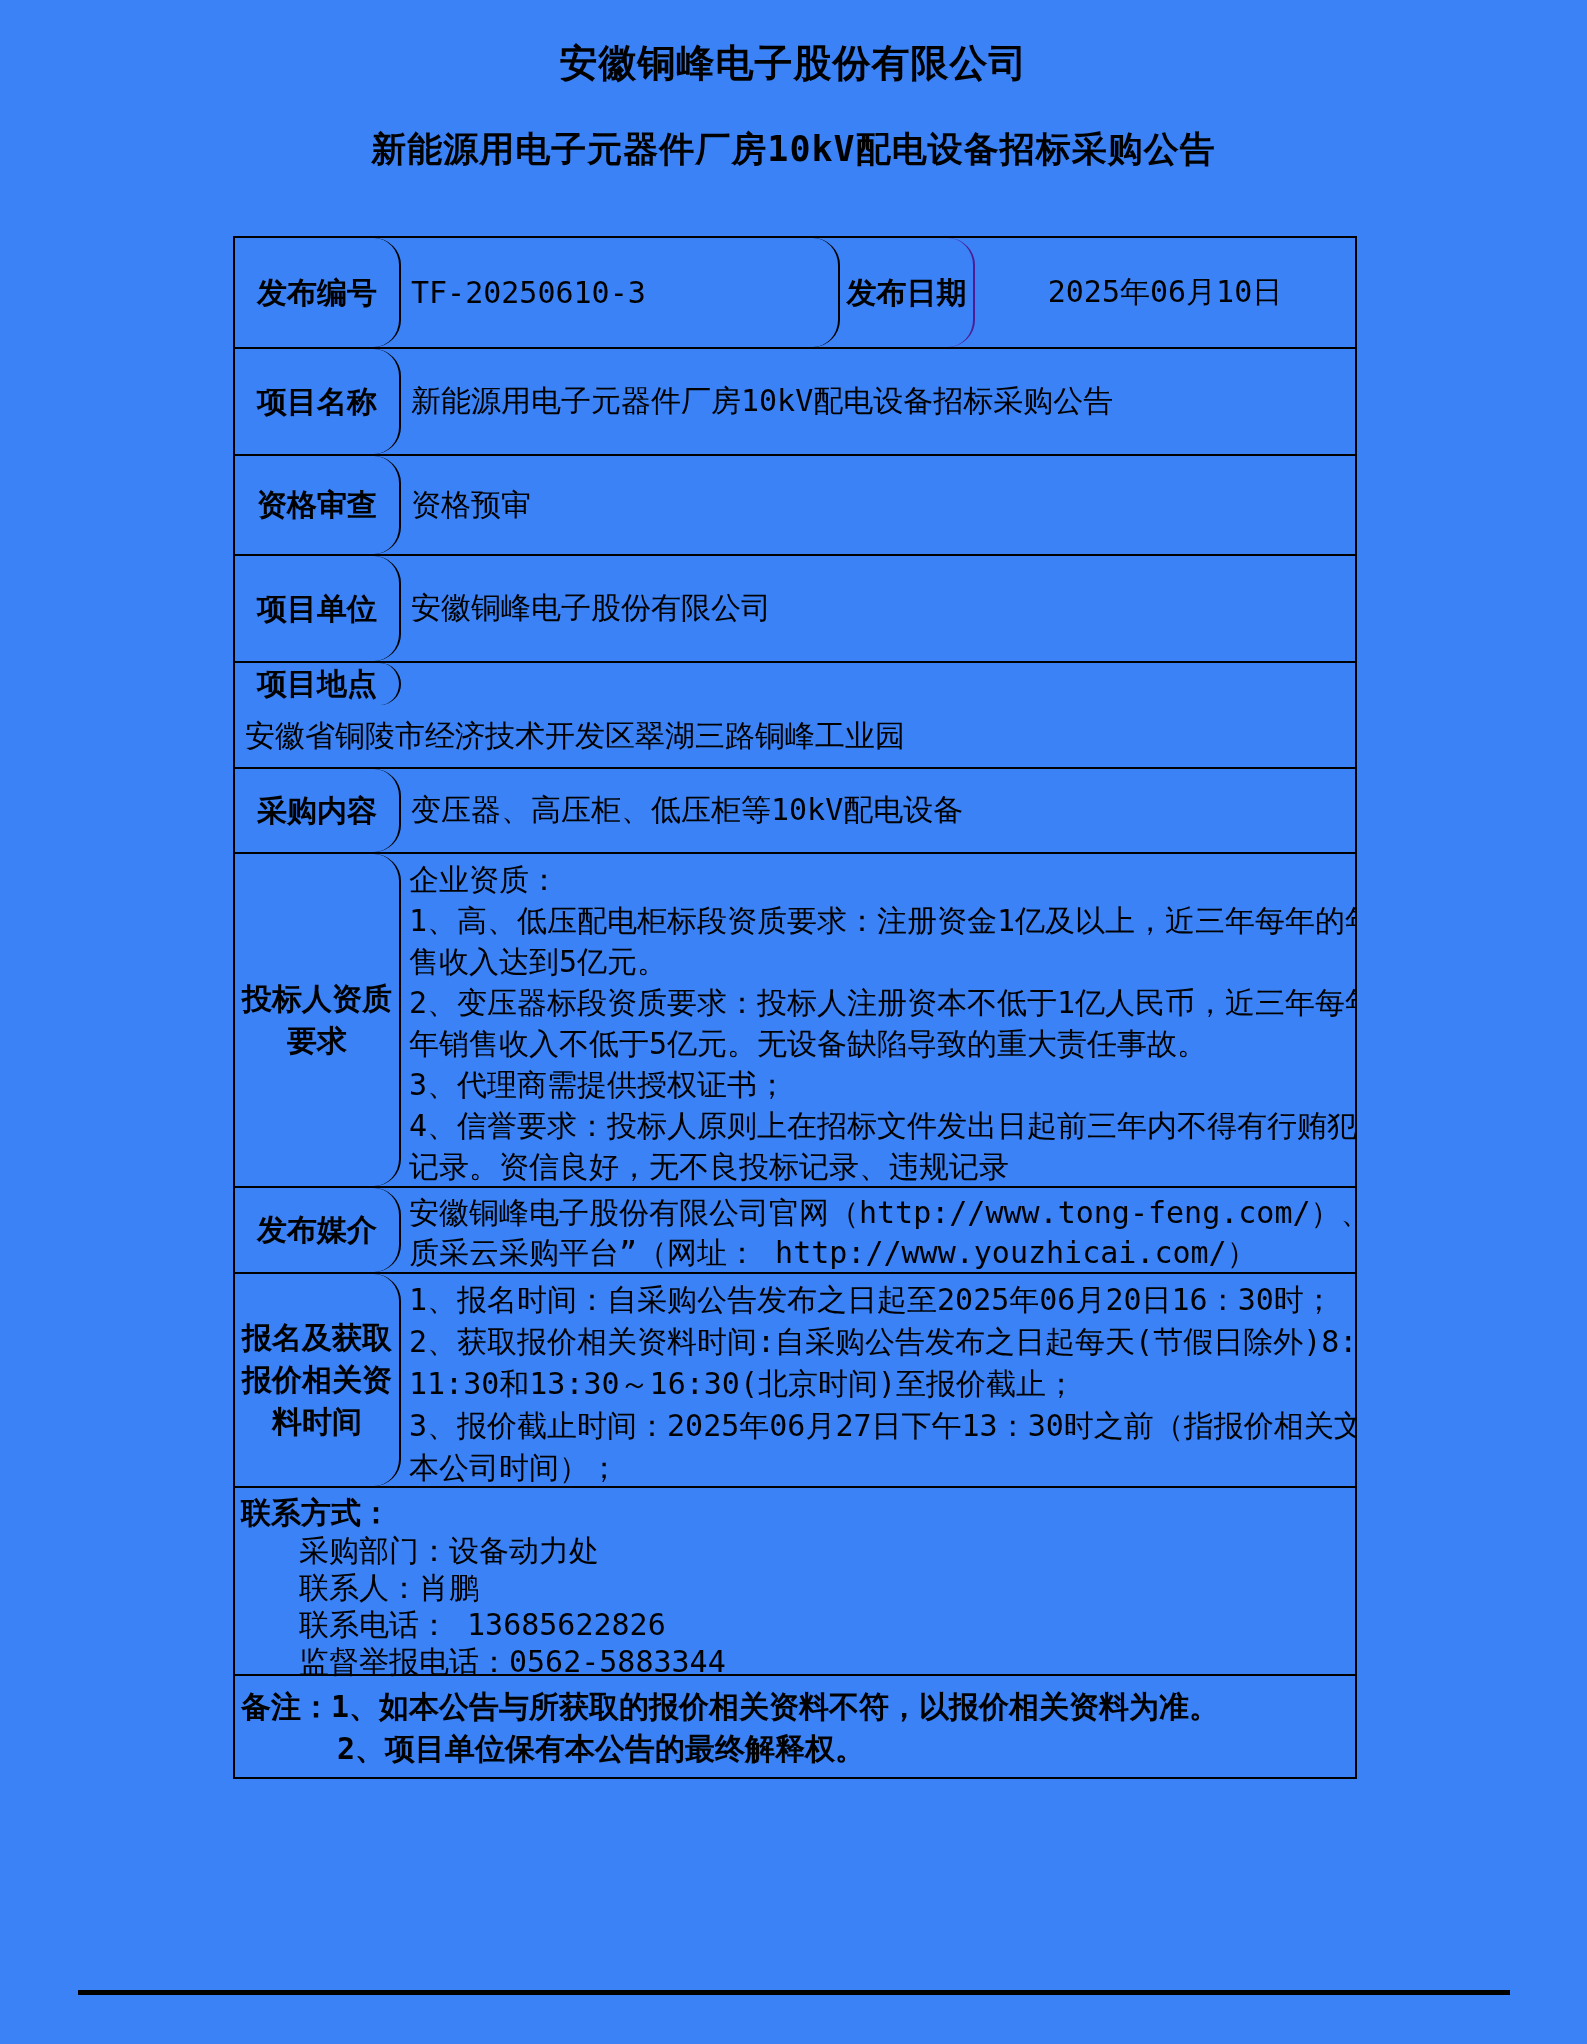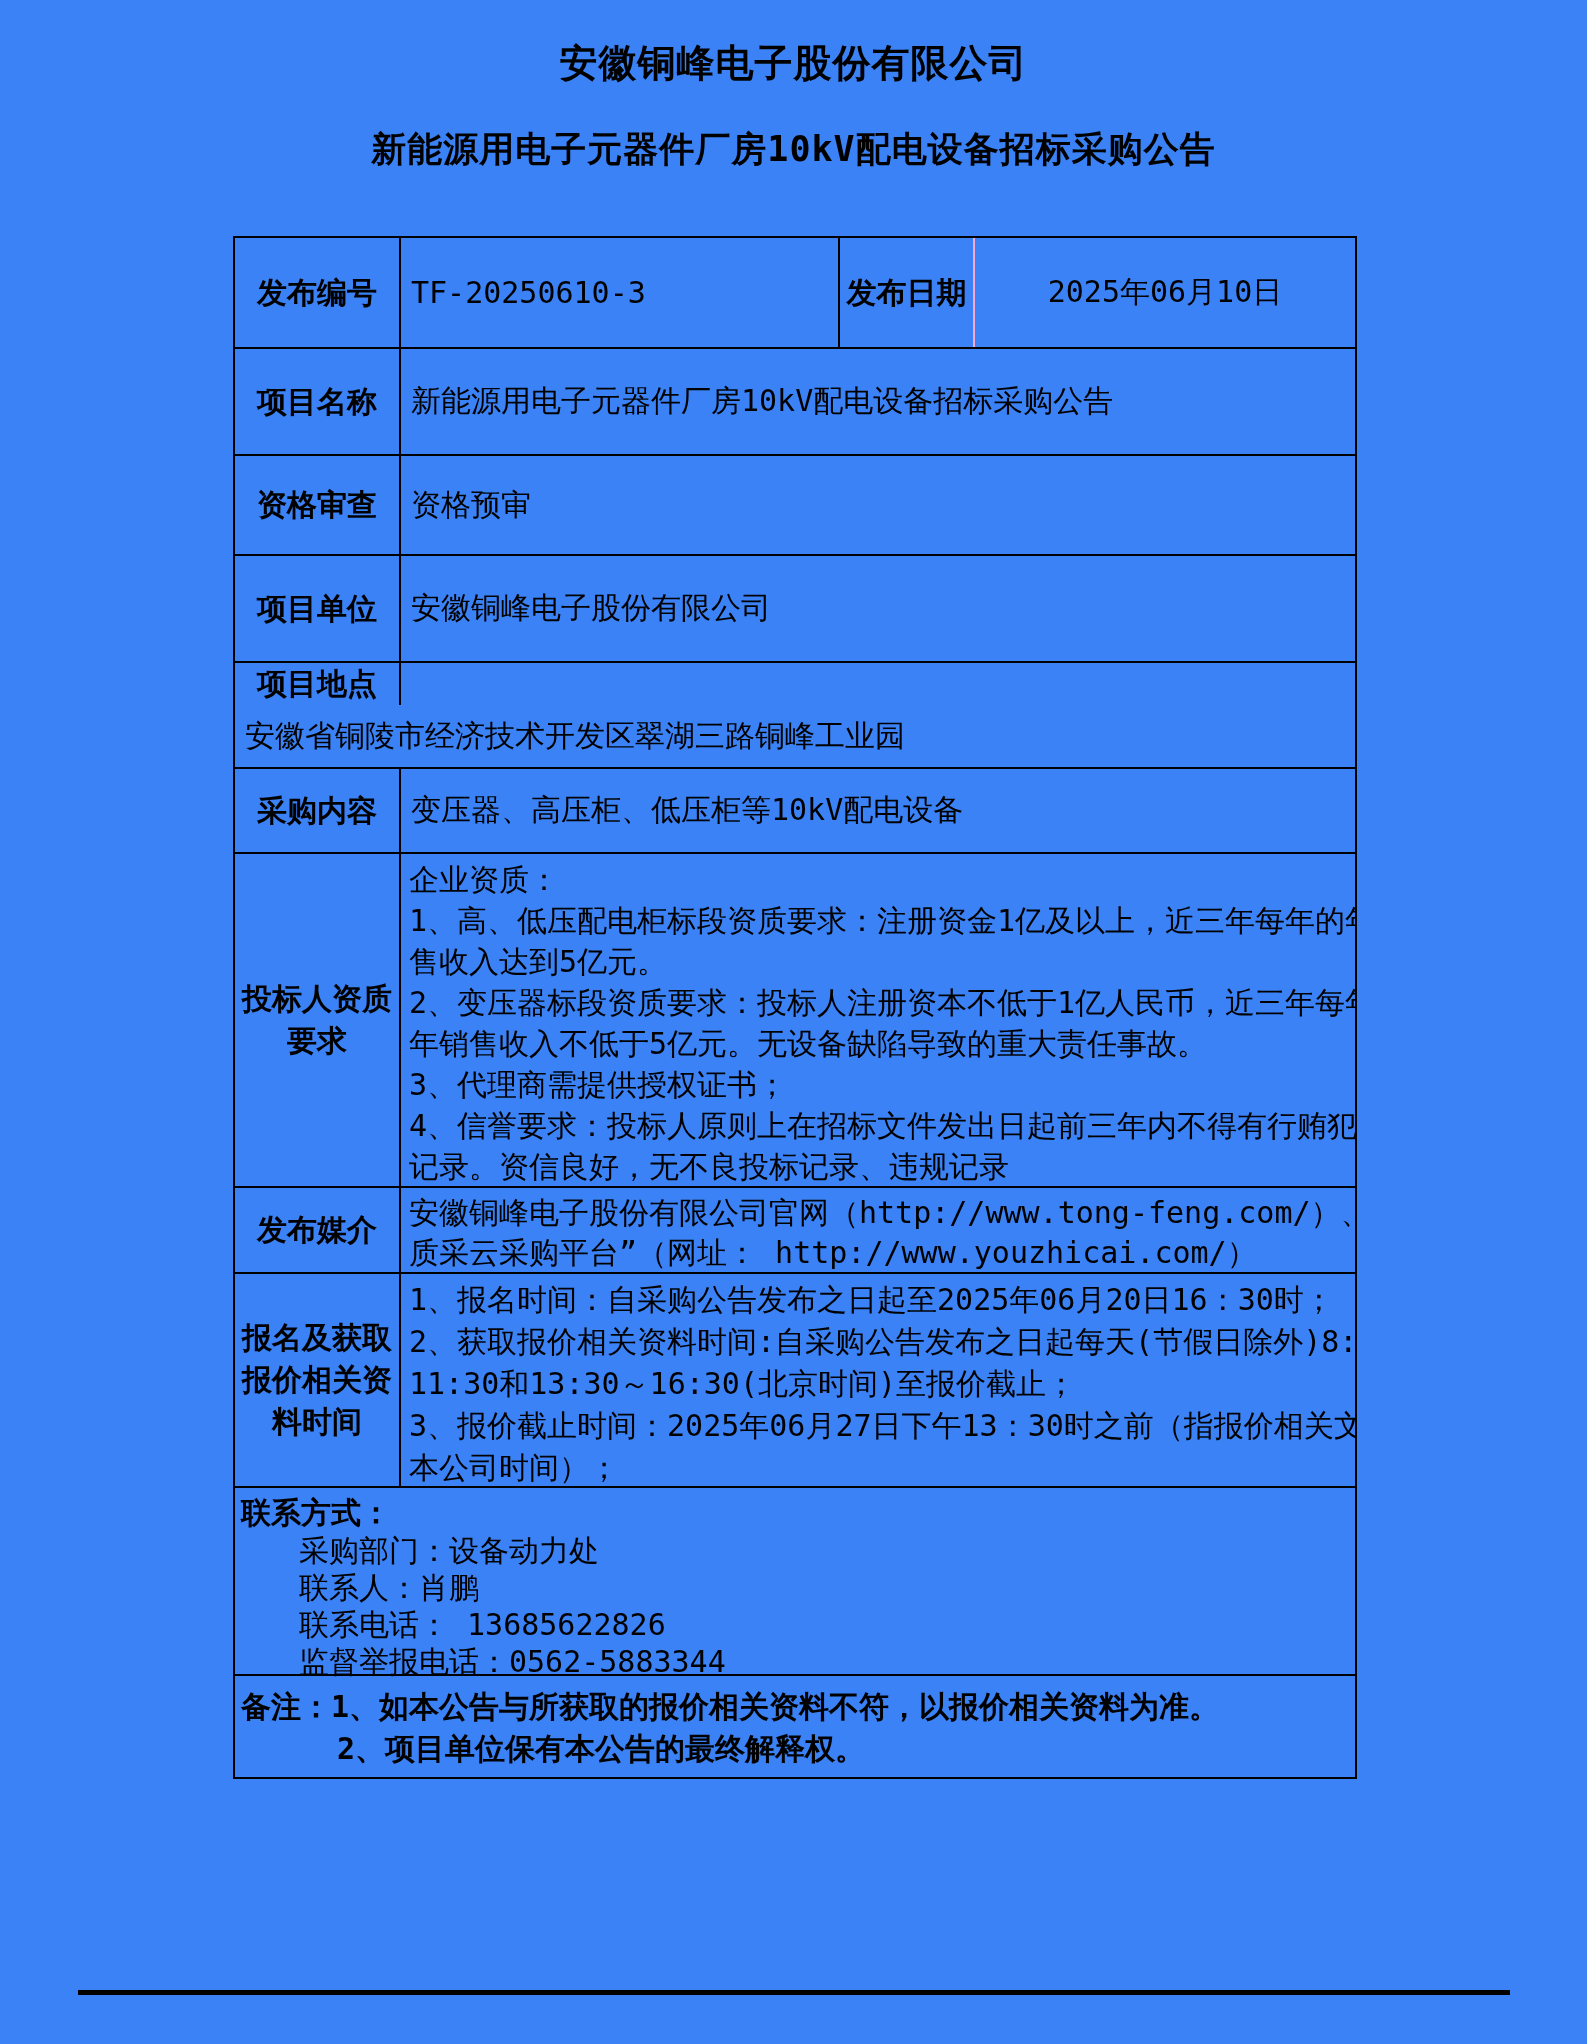--- a/index.html
+++ b/index.html
@@ -33,42 +33,42 @@
   .doc-table {
     position: absolute;
     left: 233px; top: 236px;
     width: 1124px;
     border: 2px solid #000;
     box-sizing: border-box;
     font-size: 30px;
   }
   .row { display: flex; border-top: 2px solid #000; box-sizing: border-box; }
   .row:first-child { border-top: none; }
-  .cell { box-sizing: border-box; }
+  .cell { box-sizing: border-box; border-radius: 27px; }
   .lab {
     width: 166px;
     border-right: 2px solid #000;
     display: flex; flex-direction: column;
     align-items: center; justify-content: center;
     font-weight: 700;
     text-align: center;
     flex-shrink: 0;
     line-height: 42px;
   }
   .val {
     flex: 1;
     display: flex; align-items: center;
     padding: 0 10px;
     white-space: nowrap;
   }
   .val-block { flex: 1; padding: 5px 8px 16px 8px; overflow: hidden; }
   .ln { line-height: 41px; white-space: nowrap; }
   .r1 { height: 109px; }
   .r1 .v1 { width: 439px; border-right: 2px solid #000; flex: none; }
-  .r1 .lab2 { width: 135px; border-right: 2px solid #f9a8d4; }
+  .r1 .lab2 { width: 135px; border-right: 2px solid #4c1d95; }
   .r1 .v2 { flex: 1; justify-content: center; padding: 0; }
   .r-name  { height: 107px; }
   .r-qual  { height: 100px; }
   .r-unit  { height: 107px; }
   .r-place { height: 106px; flex-direction: column; }
   .r-items { height: 85px;  }
   .r-req   { height: 334px; }
   .r-media { height: 86px;  }
   .r-sched { height: 214px; }
   .r-sched .ln { line-height: 42px; }

